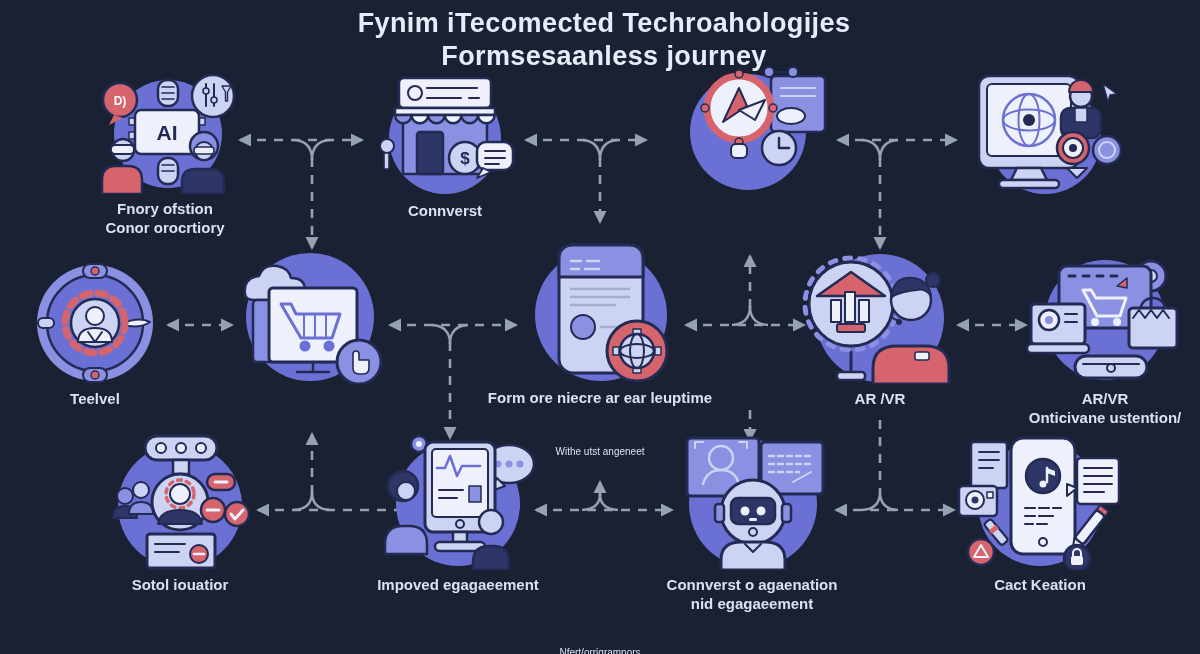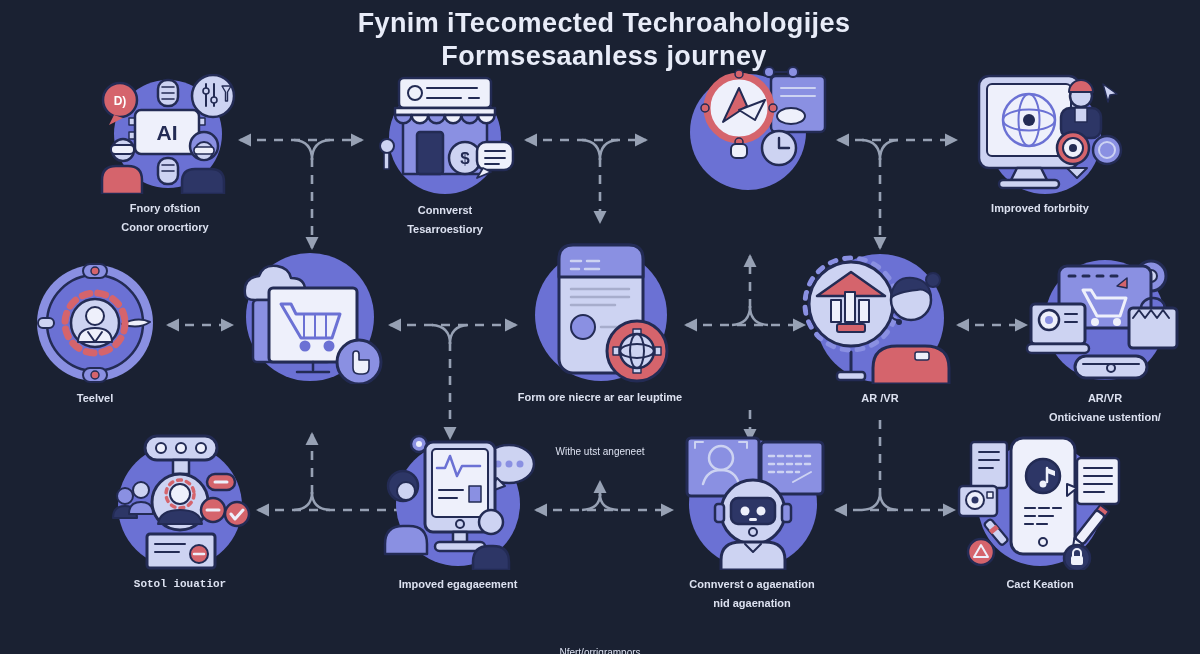--- a/index.html
+++ b/index.html
@@ -11,21 +11,21 @@
   .stage{position:relative;width:1200px;height:654px;background:var(--bg);overflow:hidden;
          font-family:"Liberation Sans",sans-serif;}
   .title{position:absolute;top:7px;left:0;right:0;text-align:center;color:var(--title);
          font-size:27px;font-weight:bold;line-height:33px;letter-spacing:.4px;}
   .title span{display:block;padding-left:8px;}
   #wires{position:absolute;left:0;top:0;}
   .w{stroke:var(--arrow);stroke-width:2.6;fill:none;stroke-dasharray:9 8;}
   .fk{stroke:var(--arrow);stroke-width:2.4;fill:none;}
   figure.node{position:absolute;margin:0;text-align:center;}
   .art{display:block;margin:0 auto;}
-  figcaption{margin-top:5px;color:var(--text);font-size:11px;font-weight:600;line-height:19px;}
+  figcaption{margin-top:5px;color:var(--text);font-size:15px;font-weight:600;line-height:19px;}
   figcaption span{display:block;}
   .note{position:absolute;transform:translateX(-50%);color:var(--text);font-size:10px;font-weight:400;white-space:nowrap;}
   svg text{font-family:"Liberation Sans",sans-serif;}
 </style>
 </head>
 <body>
 
 <div class="stage">
 
   <svg id="wires" width="1200" height="654" viewBox="0 0 1200 654">
@@ -139,21 +139,20 @@
         <rect x="19" y="81" width="5" height="16" fill="var(--pale)" stroke-width="1.6"></rect>
         <circle cx="100" cy="86" r="16" fill="var(--pale)"></circle>
         <rect x="112" y="70" width="36" height="28" rx="9" fill="var(--paper)"></rect>
         <path d="M118 96l-6 10 14-6z" fill="var(--paper)" stroke-width="1.8"></path>
         <path d="M120 79h20M120 86h20M120 92h14" stroke-width="1.8"></path>
       </g>
       <text x="100" y="92" text-anchor="middle" font-size="17" font-weight="bold" fill="var(--ink)">$</text>
     </svg>
     <figcaption>
       <span>Connverst</span>
-        <span>Tesarroestiory</span>
     </figcaption>
   </figure>
 
   <figure class="node" style="left:633px;top:66px;width:230px;">
     <svg class="art" width="170" height="124" viewBox="0 0 170 124">
       <circle cx="85" cy="66" r="58" fill="var(--circle)"></circle>
       <g stroke="var(--ink)" stroke-width="2.5" stroke-linejoin="round" stroke-linecap="round" fill="none">
         <rect x="108" y="10" width="54" height="56" rx="5" fill="var(--circle2)"></rect>
         <path d="M118 22h34M118 30h34" stroke="var(--pale)" stroke-width="2"></path>
         <ellipse cx="128" cy="50" rx="14" ry="8" fill="var(--paper)" stroke-width="2"></ellipse>
@@ -193,21 +192,20 @@
         <circle cx="118" cy="78" r="16" fill="var(--red)"></circle>
         <circle cx="118" cy="78" r="10" fill="var(--paper)" stroke-width="2"></circle>
         <circle cx="118" cy="78" r="4" fill="var(--ink)" stroke="none"></circle>
         <circle cx="152" cy="80" r="14" fill="var(--circle2)"></circle>
         <circle cx="152" cy="80" r="8" stroke="var(--pale)" stroke-width="2"></circle>
         <path d="M148 14l14 10-7 1-2 7z" fill="var(--pale)" stroke-width="1.5"></path>
         <path d="M112 98l10 10 10-10z" fill="var(--pale)" stroke-width="2"></path>
       </g>
     </svg>
     <figcaption>
-      <span>Improved forbrbity</span>
     </figcaption>
   </figure>
 
   <figure class="node" style="left:10px;top:262px;width:170px;">
     <svg class="art" width="130" height="122" viewBox="0 0 130 122">
       <circle cx="65" cy="61" r="58" fill="var(--circle2)"></circle>
       <g stroke="var(--ink)" stroke-width="2.5" stroke-linejoin="round" stroke-linecap="round" fill="none">
         <circle cx="65" cy="61" r="48" fill="var(--circle)"></circle>
         <rect x="53" y="2" width="24" height="14" rx="7" fill="var(--circle2)" stroke-width="2"></rect>
         <circle cx="65" cy="9" r="4" fill="var(--red)" stroke-width="1.4"></circle>
@@ -321,21 +319,21 @@
         <path d="M58 108h56" stroke-width="2"></path>
         <circle cx="86" cy="112" r="4" stroke-width="2"></circle>
       </g>
     </svg>
     <figcaption>
       <span>AR/VR</span>
         <span>Onticivane ustention/</span>
     </figcaption>
   </figure>
 
-  <figure class="node" style="left:65px;top:434px;width:230px;font-family:Liberation Mono, monospace;">
+  <figure class="node" style="left:65px;top:434px;width:230px;">
     <svg class="art" width="170" height="136" viewBox="0 0 170 136">
       <circle cx="85" cy="72" r="62" fill="var(--circle)"></circle>
       <g stroke="var(--ink)" stroke-width="2.5" stroke-linejoin="round" stroke-linecap="round" fill="none">
         <rect x="50" y="2" width="72" height="24" rx="12" fill="var(--pale)" stroke-width="3"></rect>
         <circle cx="66" cy="14" r="5" fill="var(--paper)" stroke-width="2"></circle>
         <circle cx="86" cy="14" r="5" fill="var(--paper)" stroke-width="2"></circle>
         <circle cx="106" cy="14" r="5" fill="var(--paper)" stroke-width="2"></circle>
         <rect x="78" y="26" width="16" height="14" fill="var(--pale)"></rect>
         <circle cx="85" cy="68" r="28" fill="var(--pale)" stroke-width="3"></circle>
         <circle cx="85" cy="60" r="14" stroke="var(--red)" stroke-width="3.5" stroke-dasharray="4 5"></circle>
@@ -411,21 +409,21 @@
         <circle cx="80" cy="79" r="4.5" fill="var(--paper)" stroke="none"></circle>
         <circle cx="96" cy="79" r="4.5" fill="var(--paper)" stroke="none"></circle>
         <rect x="84" y="86" width="8" height="3" rx="1.5" fill="var(--paper)" stroke="none"></rect>
         <circle cx="88" cy="100" r="4" stroke-width="2"></circle>
         <path d="M56 138v-10q0-18 20-18h24q20 0 20 18v10z" fill="var(--pale)" stroke-width="3"></path>
         <path d="M80 112l8 8 8-8" stroke-width="2"></path>
       </g>
     </svg>
     <figcaption>
       <span>Connverst o agaenation</span>
-        <span>nid agaenation</span>
+        <span>nid egagaeement</span>
     </figcaption>
   </figure>
 
   <figure class="node" style="left:930px;top:434px;width:220px;">
     <svg class="art" width="170" height="136" viewBox="0 0 170 136">
       <circle cx="85" cy="70" r="62" fill="var(--circle)"></circle>
       <g stroke="var(--ink)" stroke-width="2.5" stroke-linejoin="round" stroke-linecap="round" fill="none">
         <rect x="16" y="8" width="36" height="46" rx="3" fill="var(--pale)"></rect>
         <path d="M24 18h20M24 26h20M24 34h14" stroke-width="1.8"></path>
         <rect x="4" y="52" width="38" height="30" rx="4" fill="var(--pale)"></rect>

